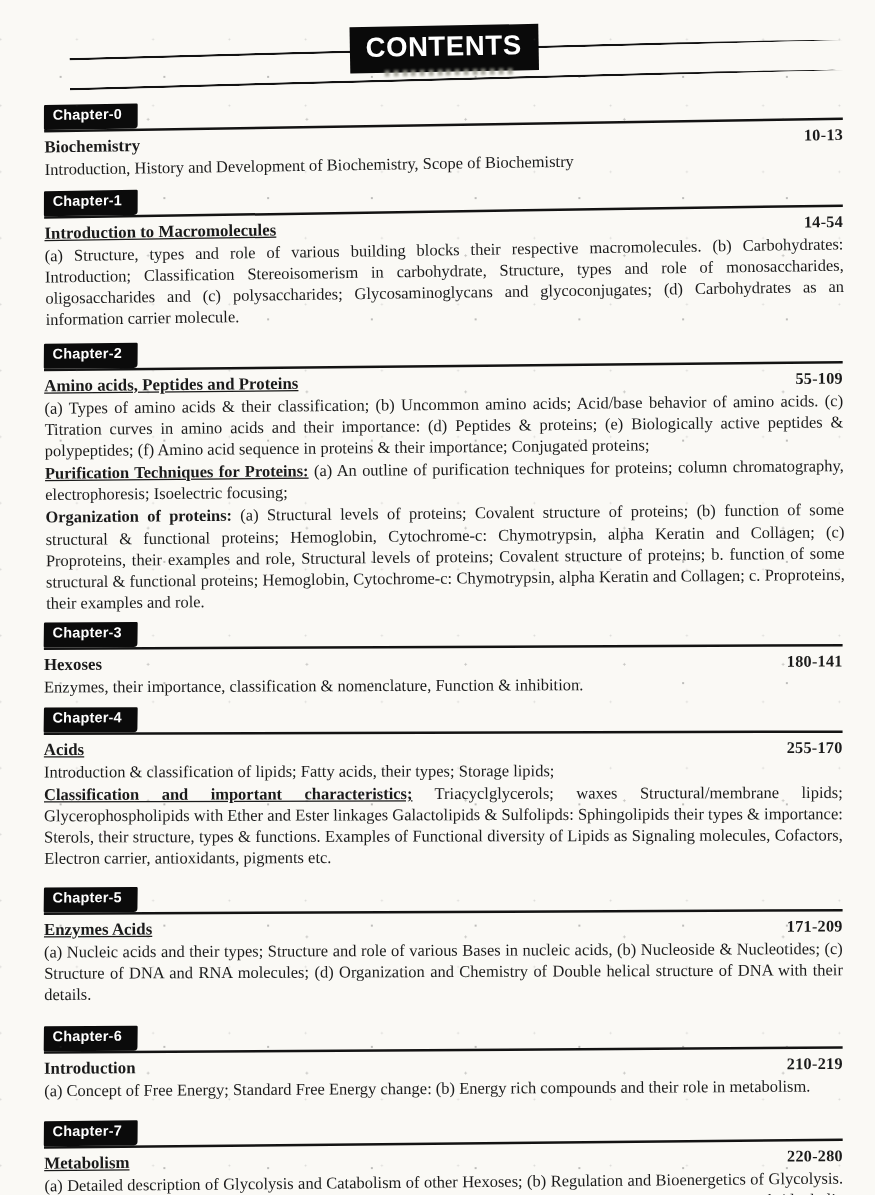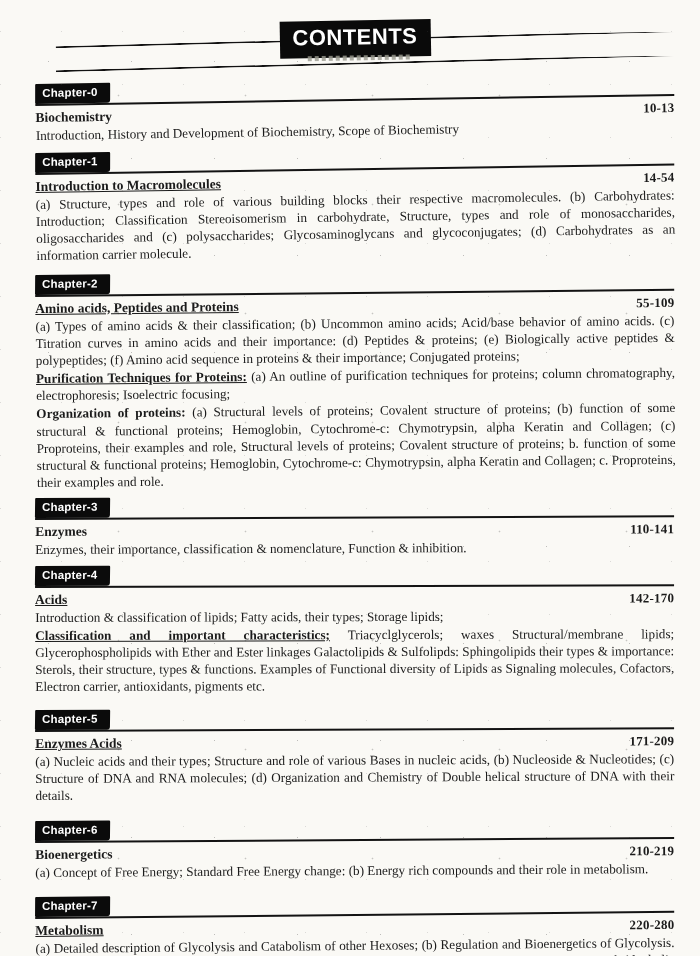--- a/index.html
+++ b/index.html
@@ -109,33 +109,33 @@
       <p class="desc"><span>(a) Types of amino acids &amp; their classification; (b) Uncommon amino acids; Acid/base behavior of amino acids. (c) Titration curves in amino acids and their importance: (d) Peptides &amp; proteins; (e) Biologically active peptides &amp; polypeptides; (f) Amino acid sequence in proteins &amp; their importance; Conjugated proteins;</span></p>
       <p class="desc"><span class="lead underlined">Purification Techniques for Proteins:</span><span> (a) An outline of purification techniques for proteins; column chromatography, electrophoresis; Isoelectric focusing;</span></p>
       <p class="desc"><span class="lead">Organization of proteins:</span><span> (a) Structural levels of proteins; Covalent structure of proteins; (b) function of some structural &amp; functional proteins; Hemoglobin, Cytochrome-c: Chymotrypsin, alpha Keratin and Collagen; (c) Proproteins, their examples and role, Structural levels of proteins; Covalent structure of proteins; b. function of some structural &amp; functional proteins; Hemoglobin, Cytochrome-c: Chymotrypsin, alpha Keratin and Collagen; c. Proproteins, their examples and role.</span></p>
     </section>
 
     <section class="chapter" style="transform:rotate(-0.25deg);margin-top:7px;">
       <div class="tag-row">
         <span class="chapter-tag">Chapter-3</span>
       </div>
       <div class="heading-row">
-        <span class="chapter-title">Enzymes</span>
-        <span class="chapter-pages">110-141</span>
+        <span class="chapter-title">Hexoses</span>
+        <span class="chapter-pages">180-141</span>
       </div>
       <p class="desc"><span>Enzymes, their importance, classification &amp; nomenclature, Function &amp; inhibition.</span></p>
     </section>
 
     <section class="chapter" style="transform:rotate(-0.15deg);margin-top:8px;">
       <div class="tag-row">
         <span class="chapter-tag">Chapter-4</span>
       </div>
       <div class="heading-row">
         <span class="chapter-title underlined">Acids</span>
-        <span class="chapter-pages">142-170</span>
+        <span class="chapter-pages">255-170</span>
       </div>
       <p class="desc"><span>Introduction &amp; classification of lipids; Fatty acids, their types; Storage lipids;</span></p>
       <p class="desc"><span class="lead underlined">Classification and important characteristics;</span><span> Triacyclglycerols; waxes Structural/membrane lipids; Glycerophospholipids with Ether and Ester linkages Galactolipids &amp; Sulfolipds: Sphingolipids their types &amp; importance: Sterols, their structure, types &amp; functions. Examples of Functional diversity of Lipids as Signaling molecules, Cofactors, Electron carrier, antioxidants, pigments etc.</span></p>
     </section>
 
     <section class="chapter" style="transform:rotate(-0.25deg);margin-top:14px;">
       <div class="tag-row">
         <span class="chapter-tag">Chapter-5</span>
       </div>
       <div class="heading-row">
@@ -143,21 +143,21 @@
         <span class="chapter-pages">171-209</span>
       </div>
       <p class="desc"><span>(a) Nucleic acids and their types; Structure and role of various Bases in nucleic acids, (b) Nucleoside &amp; Nucleotides; (c) Structure of DNA and RNA molecules; (d) Organization and Chemistry of Double helical structure of DNA with their details.</span></p>
     </section>
 
     <section class="chapter" style="transform:rotate(-0.35deg);margin-top:17px;">
       <div class="tag-row">
         <span class="chapter-tag">Chapter-6</span>
       </div>
       <div class="heading-row">
-        <span class="chapter-title">Bioenergetics</span>
+        <span class="chapter-title">Introduction</span>
         <span class="chapter-pages">210-219</span>
       </div>
       <p class="desc"><span>(a) Concept of Free Energy; Standard Free Energy change: (b) Energy rich compounds and their role in metabolism.</span></p>
     </section>
 
     <section class="chapter" style="transform:rotate(-0.55deg);margin-top:16px;">
       <div class="tag-row">
         <span class="chapter-tag">Chapter-7</span>
       </div>
       <div class="heading-row">

